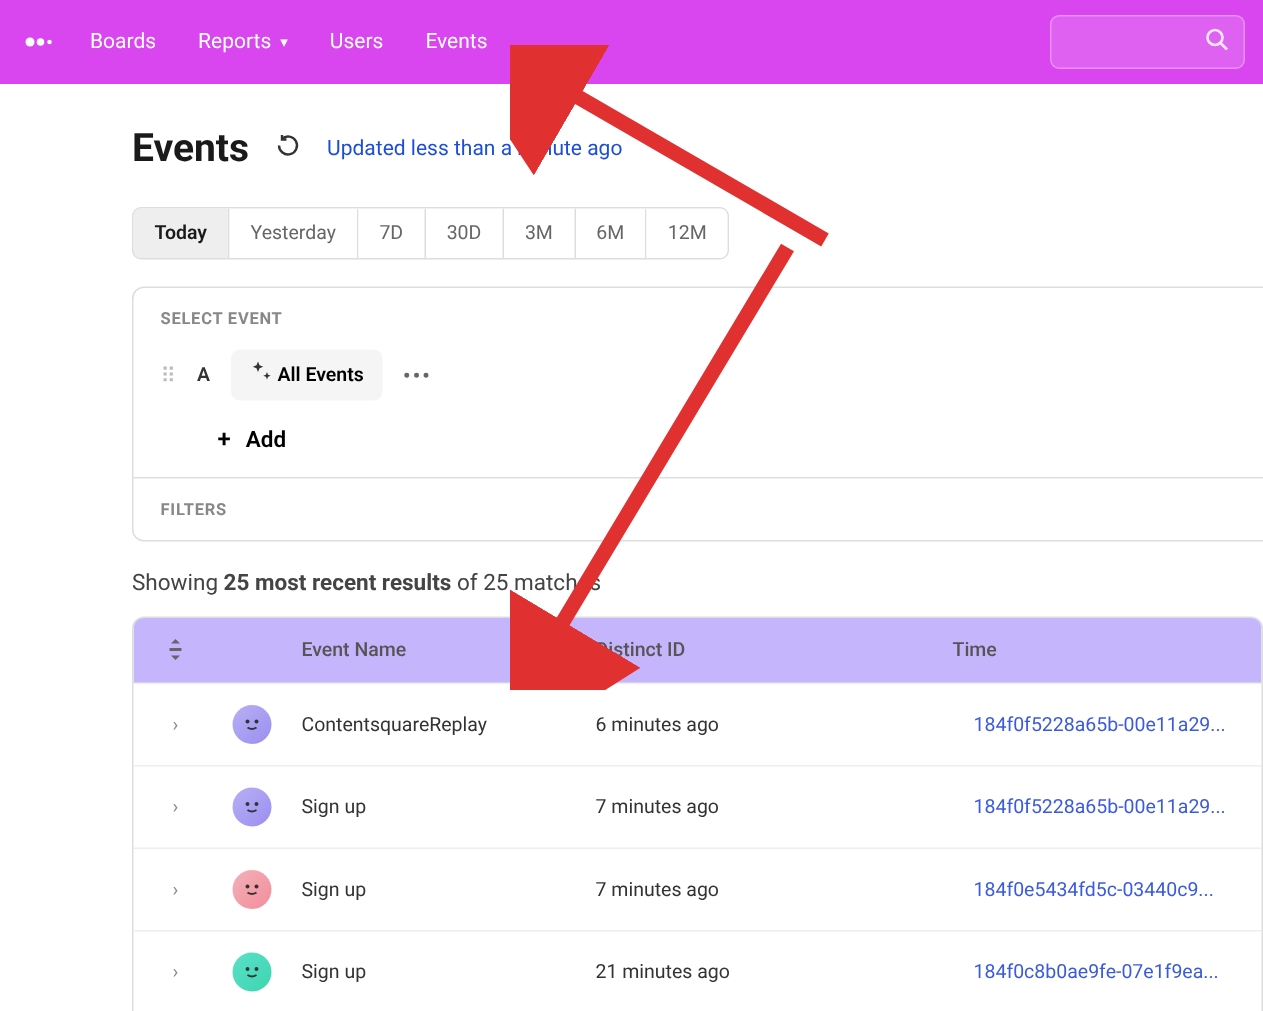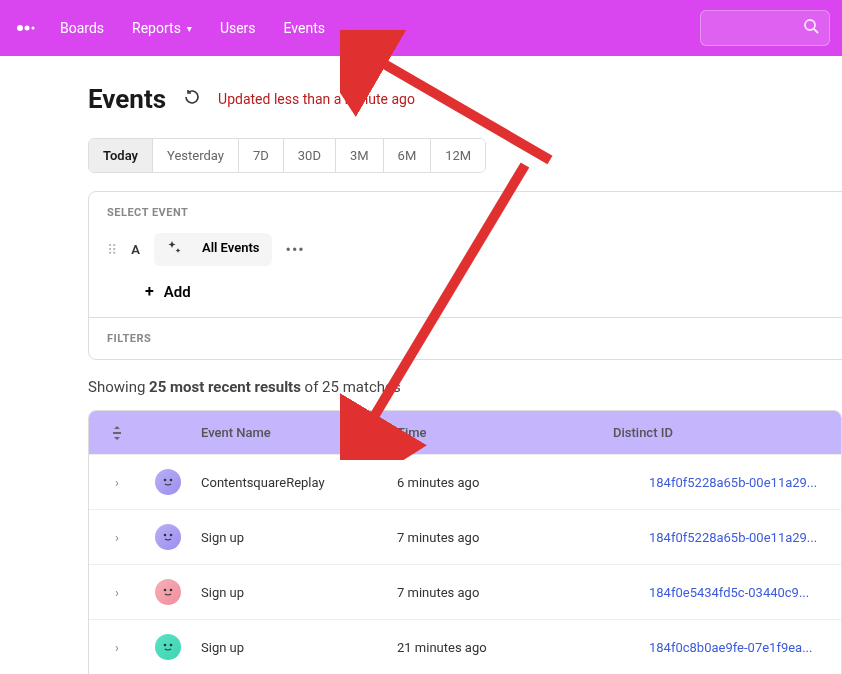--- a/index.html
+++ b/index.html
@@ -11,34 +11,34 @@
     .nav-item { color: #fff; font-size: 14px; cursor: pointer; display: flex; align-items: center; gap: 6px; }
     .nav-chevron { font-size: 10px; }
     .search-box { background: rgba(255,255,255,0.15); border: 1px solid rgba(255,255,255,0.3); border-radius: 6px; height: 36px; width: 130px; display: flex; align-items: center; justify-content: flex-end; padding: 0 10px; }
     .search-icon { color: rgba(255,255,255,0.8); font-size: 16px; }
     
     .content { padding: 28px 0 0 88px; }
     
     .page-header { display: flex; align-items: center; gap: 18px; margin-bottom: 24px; }
     .page-title { font-size: 26px; font-weight: 700; color: #1a1a1a; }
     .refresh-icon { font-size: 16px; color: #333; cursor: pointer; }
-    .updated-text { color: #b91c1c; font-size: 14px; }
+    .updated-text { color: #1d4ed8; font-size: 14px; }
     
     .date-filters { display: flex; border: 1px solid #ddd; border-radius: 6px; overflow: hidden; width: fit-content; margin-bottom: 18px; }
     .date-filter { padding: 9px 14px; font-size: 13px; color: #666; cursor: pointer; border-right: 1px solid #ddd; display: flex; align-items: center; gap: 6px; background: #fff; }
     .date-filter:last-child { border-right: none; }
     .date-filter.active { background: #eee; color: #1a1a1a; font-weight: 600; }
     .cal-icon { font-size: 13px; color: #888; }
     
     .select-panel { border: 1px solid #ddd; border-radius: 8px; margin-bottom: 18px; width: 765px; }
     .select-header { padding: 14px 18px 6px; font-size: 11px; font-weight: 700; color: #888; letter-spacing: 0.5px; }
     .select-row { display: flex; align-items: center; padding: 8px 18px 12px; gap: 14px; }
     .drag-handle { color: #bbb; font-size: 14px; cursor: grab; }
     .letter-badge { font-size: 13px; font-weight: 600; color: #333; }
-    .all-events-chip { display: flex; gap: 20px; background: #f5f5f5; border-radius: 6px; padding: 7px 12px; font-size: 13px; font-weight: 600; cursor: pointer; }
+    .all-events-chip { display: flex; align-items: center; gap: 3px; background: #f5f5f5; border-radius: 6px; padding: 7px 12px; font-size: 13px; font-weight: 600; cursor: pointer; }
     .sparkle-icon { font-size: 14px; }
     .more-icon { color: #666; font-size: 16px; cursor: pointer; letter-spacing: 1px; }
     .add-row { display: flex; align-items: center; gap: 10px; padding: 4px 18px 16px 56px; cursor: pointer; }
     .plus-icon { font-size: 16px; font-weight: 600; }
     .add-text { font-size: 15px; font-weight: 600; }
     .filters-header { border-top: 1px solid #ddd; padding: 14px 18px; font-size: 11px; font-weight: 700; color: #888; letter-spacing: 0.5px; }
     
     .results-text { font-size: 15px; color: #444; margin-bottom: 14px; }
     .results-text strong { font-weight: 700; }
     
@@ -149,22 +149,22 @@
       <div class="th col-expand">
         <span class="collapse-icon">
           <svg width="12" height="14" viewBox="0 0 12 14" fill="#666">
               <path d="M6 0L3 3h6zM6 14l3-3H3z"></path>
               <rect x="2" y="6" width="8" height="2"></rect>
             </svg>
         </span>
       </div>
       <div class="th col-avatar"></div>
       <div class="th col-name">Event Name</div>
+      <div class="th col-id">Distinct ID</div>
       <div class="th col-time">Time</div>
-      <div class="th col-id">Distinct ID</div>
     </div>
     <div class="tbody" id="tbody">
         <div class="row">
     <div class="td col-expand">
             <span class="expand-chevron">›</span>
           </div>
     <div class="td col-avatar">
             <div class="avatar avatar-purple">
               <svg width="16" height="16" viewBox="0 0 16 16">
                 <circle cx="5" cy="6" r="1.3" fill="#333"></circle>

